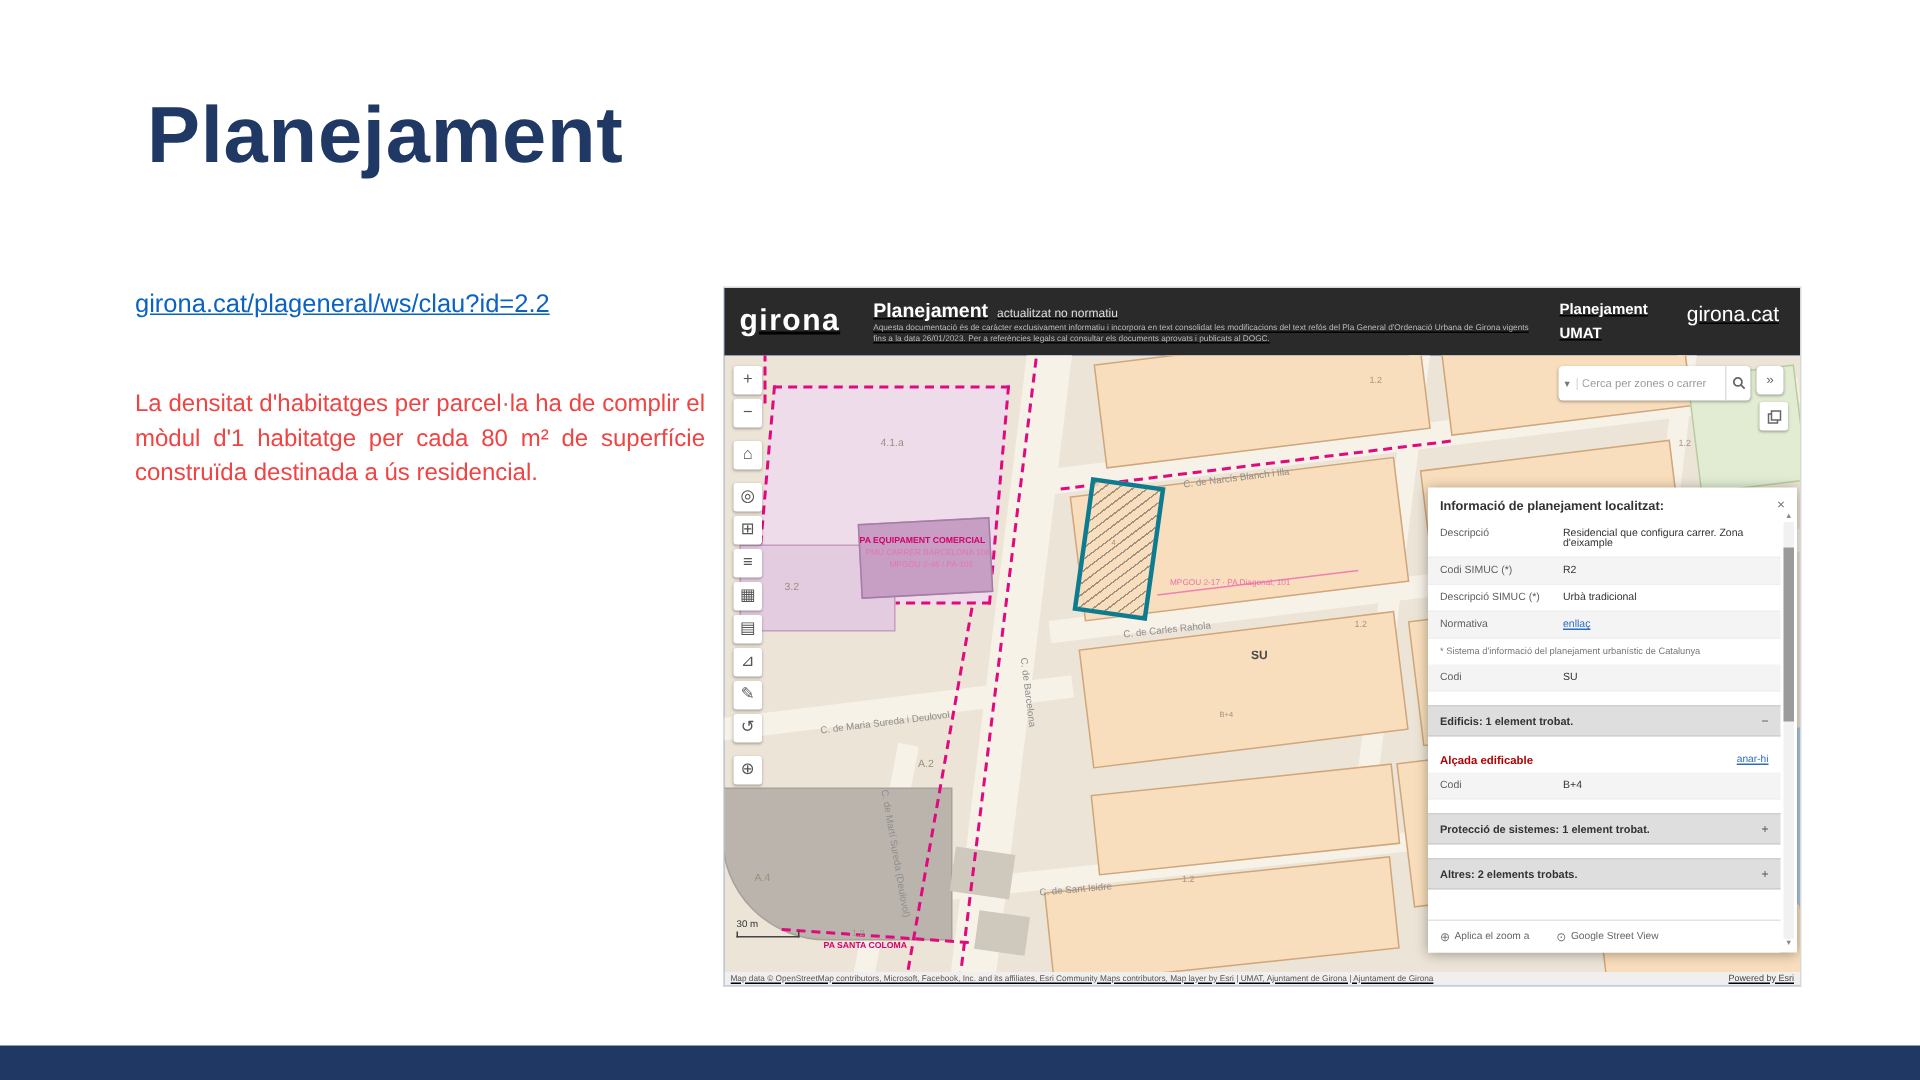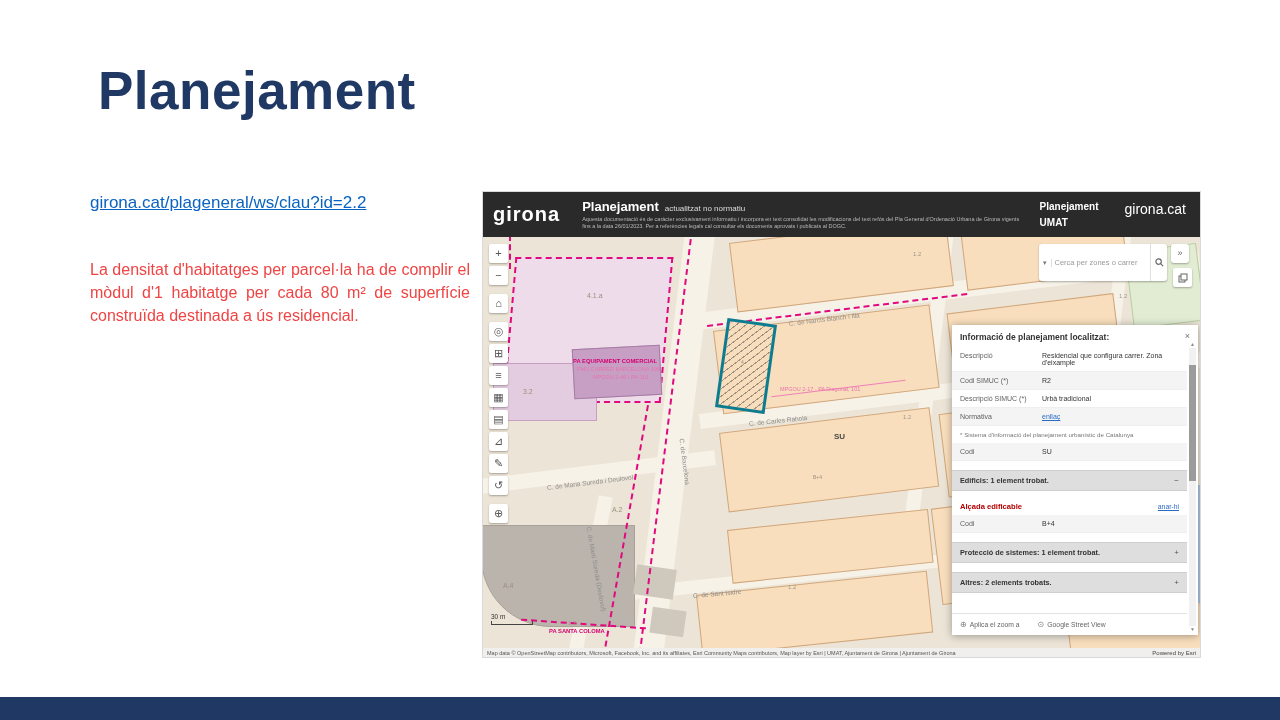--- a/index.html
+++ b/index.html
@@ -6,21 +6,21 @@
   html,body { width:1280px; height:720px; }
   body { position:relative; background:#ffffff; font-family:"Liberation Sans",sans-serif; overflow:hidden; }
 
   
   .slide-title { position:absolute; left:98px; top:60px; font-size:53px; font-weight:700; color:#1f3864; letter-spacing:.5px; }
   .slide-link { position:absolute; left:90px; top:193px; font-size:17px; color:#0a63c2; text-decoration:underline; }
   .slide-paragraph { position:absolute; left:90px; top:247px; width:380px; font-size:16px; line-height:1.43; color:#ef4444; text-align:justify;margin-top:12px; }
   .bottom-bar { position:absolute; left:0; top:697px; width:1280px; height:23px; background:#203864; }
 
   
-  .app { position:absolute; left:483px; top:192px; width:717px; height:465px; box-shadow:0 0 0 1px #d9d9d9; background:#3b82f6; }
+  .app { position:absolute; left:483px; top:192px; width:717px; height:465px; box-shadow:0 0 0 1px #d9d9d9; background:#3b82f6;text-decoration:underline; }
   .app-header { height:45px; background:#2b2a2a; display:flex; align-items:center; padding:0 10px; }
   .logo { color:#fff; font-size:20px; font-weight:700; letter-spacing:1px; }
   .head-mid { margin-left:22px; flex:1; }
   .head-titles { display:flex; align-items:baseline; gap:6px; }
   .app-title { color:#fff; font-weight:700; font-size:13px; }
   .app-subtitle { color:#ddd; font-size:8px; }
   .disclaimer { margin-top:2px; color:#b9b9b9; font-size:5.5px; line-height:1.3; max-width:440px; }
   .head-right { margin-right:4px; }
   .hr-row { display:flex; gap:26px; }
   .hr-strong { color:#fff; font-weight:700; font-size:10px; }
@@ -48,21 +48,21 @@
   .zone-sm { font-size:6px; color:#a3988b; }
   .magenta { font-size:5.8px; font-weight:700; color:#d4006f; }
   .magenta-lt { font-size:5.5px; color:#e874ad; }
   .su { font-size:8px; font-weight:700; color:#4a4a4a; }
   .tiny { font-size:5px; color:#9c9184; }
 
   .toolbar { position:absolute; left:6px; top:7px; z-index:8; display:flex; flex-direction:column; gap:3px; }
   .tool-btn { width:19px; height:19px; background:#fff; border-radius:2px; box-shadow:0 1px 2px rgba(0,0,0,.3); color:#555; font-size:11px; line-height:19px; text-align:center; cursor:pointer; }
   .tool-btn.gap { margin-top:6px; }
 
-  .search-box { position:absolute; left:556px; top:7px; width:128px; height:37px; background:#fff; border-radius:3px; box-shadow:0 1px 2px rgba(0,0,0,.3); display:flex; align-items:center; z-index:8; }
+  .search-box { position:absolute; left:556px; top:7px; width:128px; height:23px; background:#fff; border-radius:3px; box-shadow:0 1px 2px rgba(0,0,0,.3); display:flex; align-items:center; z-index:8; }
   .search-caret { font-size:7px; color:#777; padding:0 4px; border-right:1px solid #e0e0e0; }
   .search-input { flex:1; min-width:0; border:none; outline:none; background:transparent; font-size:7.5px; padding:0 3px; color:#333; font-family:inherit; }
   .search-input::placeholder { color:#9a9a9a; }
   .search-btn { width:17px; align-self:stretch; border-left:1px solid #e0e0e0; display:flex; align-items:center; justify-content:center; cursor:pointer; }
   .expand-btn { position:absolute; left:688px; top:7px; width:18px; height:19px; background:#fff; border-radius:3px; box-shadow:0 1px 2px rgba(0,0,0,.3); color:#666; font-size:9px; line-height:19px; text-align:center; z-index:8; cursor:pointer; }
   .sub-btn { position:absolute; left:690px; top:31px; width:19px; height:19px; background:#fff; border-radius:2px; box-shadow:0 1px 2px rgba(0,0,0,.3); display:flex; align-items:center; justify-content:center; z-index:8; cursor:pointer; }
 
   .scalebar { position:absolute; left:8px; top:376px; z-index:7; font-size:6.5px; color:#333; }
   .scale-line { width:42px; height:4px; border:1px solid #444; border-top:none; margin-top:1px; }
 

